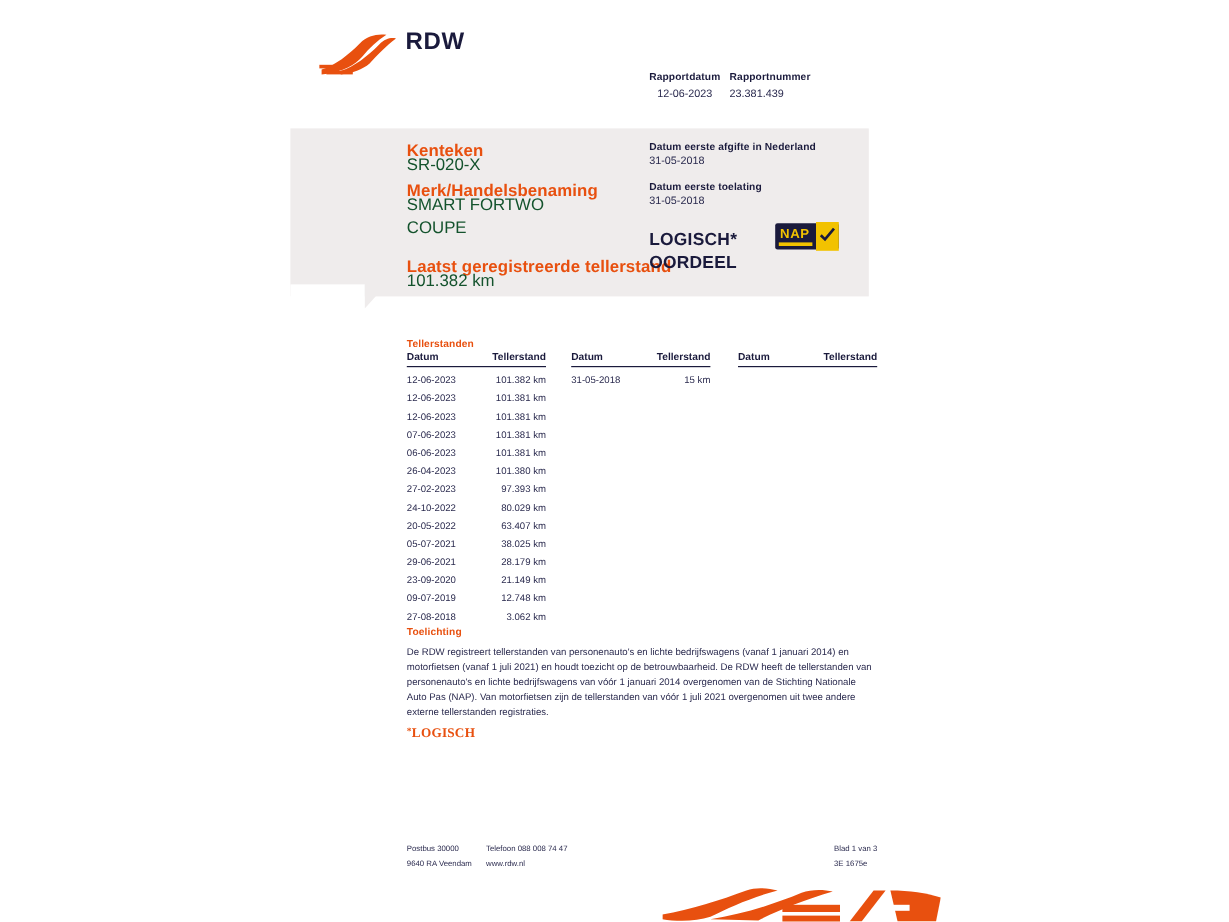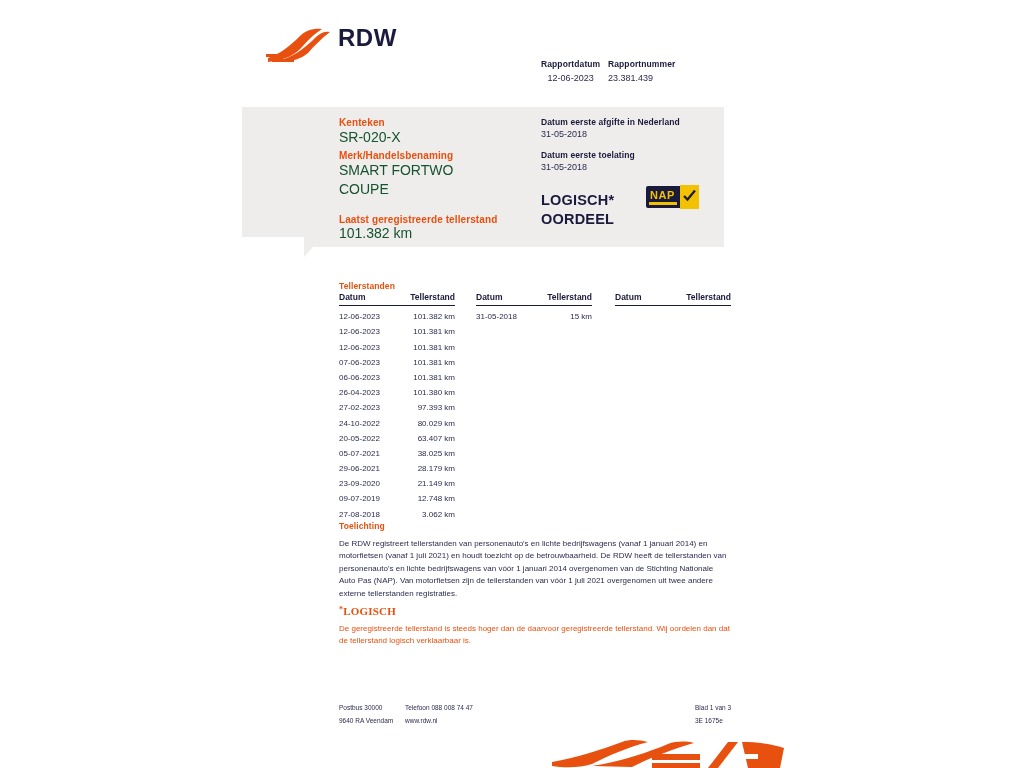--- a/index.html
+++ b/index.html
@@ -27,21 +27,21 @@
     position: absolute;
     left: 266px;
     top: 28px;
     width: 66px;
     height: 36px;
   }
   .logo-text {
     position: absolute;
     left: 338px;
     top: 24px;
-    font-size: 24px;
+    font-size: 20px;
     font-weight: bold;
     letter-spacing: 0.5px;
     color: #1a1a3c;
   }
   .report-title {
     position: absolute;
     left: 541px;
     top: 25px;
     font-size: 18px;
     font-weight: bold;
@@ -94,21 +94,21 @@
     left: 62px;
     top: 0;
     width: 0;
     height: 0;
     border-top: 20px solid #efecec;
     border-left: 0px solid transparent;
     border-right: 18px solid transparent;
   }
   .sum-label {
     position: absolute;
-    font-size: 10px;
+    font-size: 14px;
     font-weight: bold;
     color: #e8500f;
     letter-spacing: 0.1px;
   }
   .sum-value {
     position: absolute;
     font-size: 14px;
     font-family: Liberation Sans, sans-serif;
     color: #14532d;
   }
@@ -397,21 +397,20 @@
       <div class="c-val">Tellerstand</div>
     </div>
   </div>
 
   <div class="section-title" style="left:339px; top:521px;">Toelichting</div>
   <div class="toel-body">De RDW registreert tellerstanden van personenauto's en lichte bedrijfswagens (vanaf 1 januari 2014) en motorfietsen (vanaf 1 juli 2021) en houdt toezicht op de betrouwbaarheid. De RDW heeft de tellerstanden van personenauto's en lichte bedrijfswagens van vóór 1 januari 2014 overgenomen van de Stichting Nationale Auto Pas (NAP). Van motorfietsen zijn de tellerstanden van vóór 1 juli 2021 overgenomen uit twee andere externe tellerstanden registraties.</div>
 
   <div class="logisch-head">
     <span class="star">*</span><span>LOGISCH</span>
   </div>
-  <div class="logisch-body">De geregistreerde tellerstand is steeds hoger dan de daarvoor geregistreerde tellerstand. Wij oordelen dan dat de tellerstand logisch verklaarbaar is.</div>
 
   <div class="foot" style="left:339px; top:704px;">Postbus 30000</div>
   <div class="foot" style="left:339px; top:717px;">9640 RA Veendam</div>
   <div class="foot" style="left:405px; top:704px;">Telefoon 088 008 74 47</div>
   <div class="foot" style="left:405px; top:717px;">www.rdw.nl</div>
   <div class="foot" style="left:695px; top:704px;">Blad 1 van 3</div>
   <div class="foot" style="left:695px; top:717px;">3E 1675e</div>
 
   <div class="footer-logo">
     <svg width="232" height="30" viewBox="0 0 232 30">

